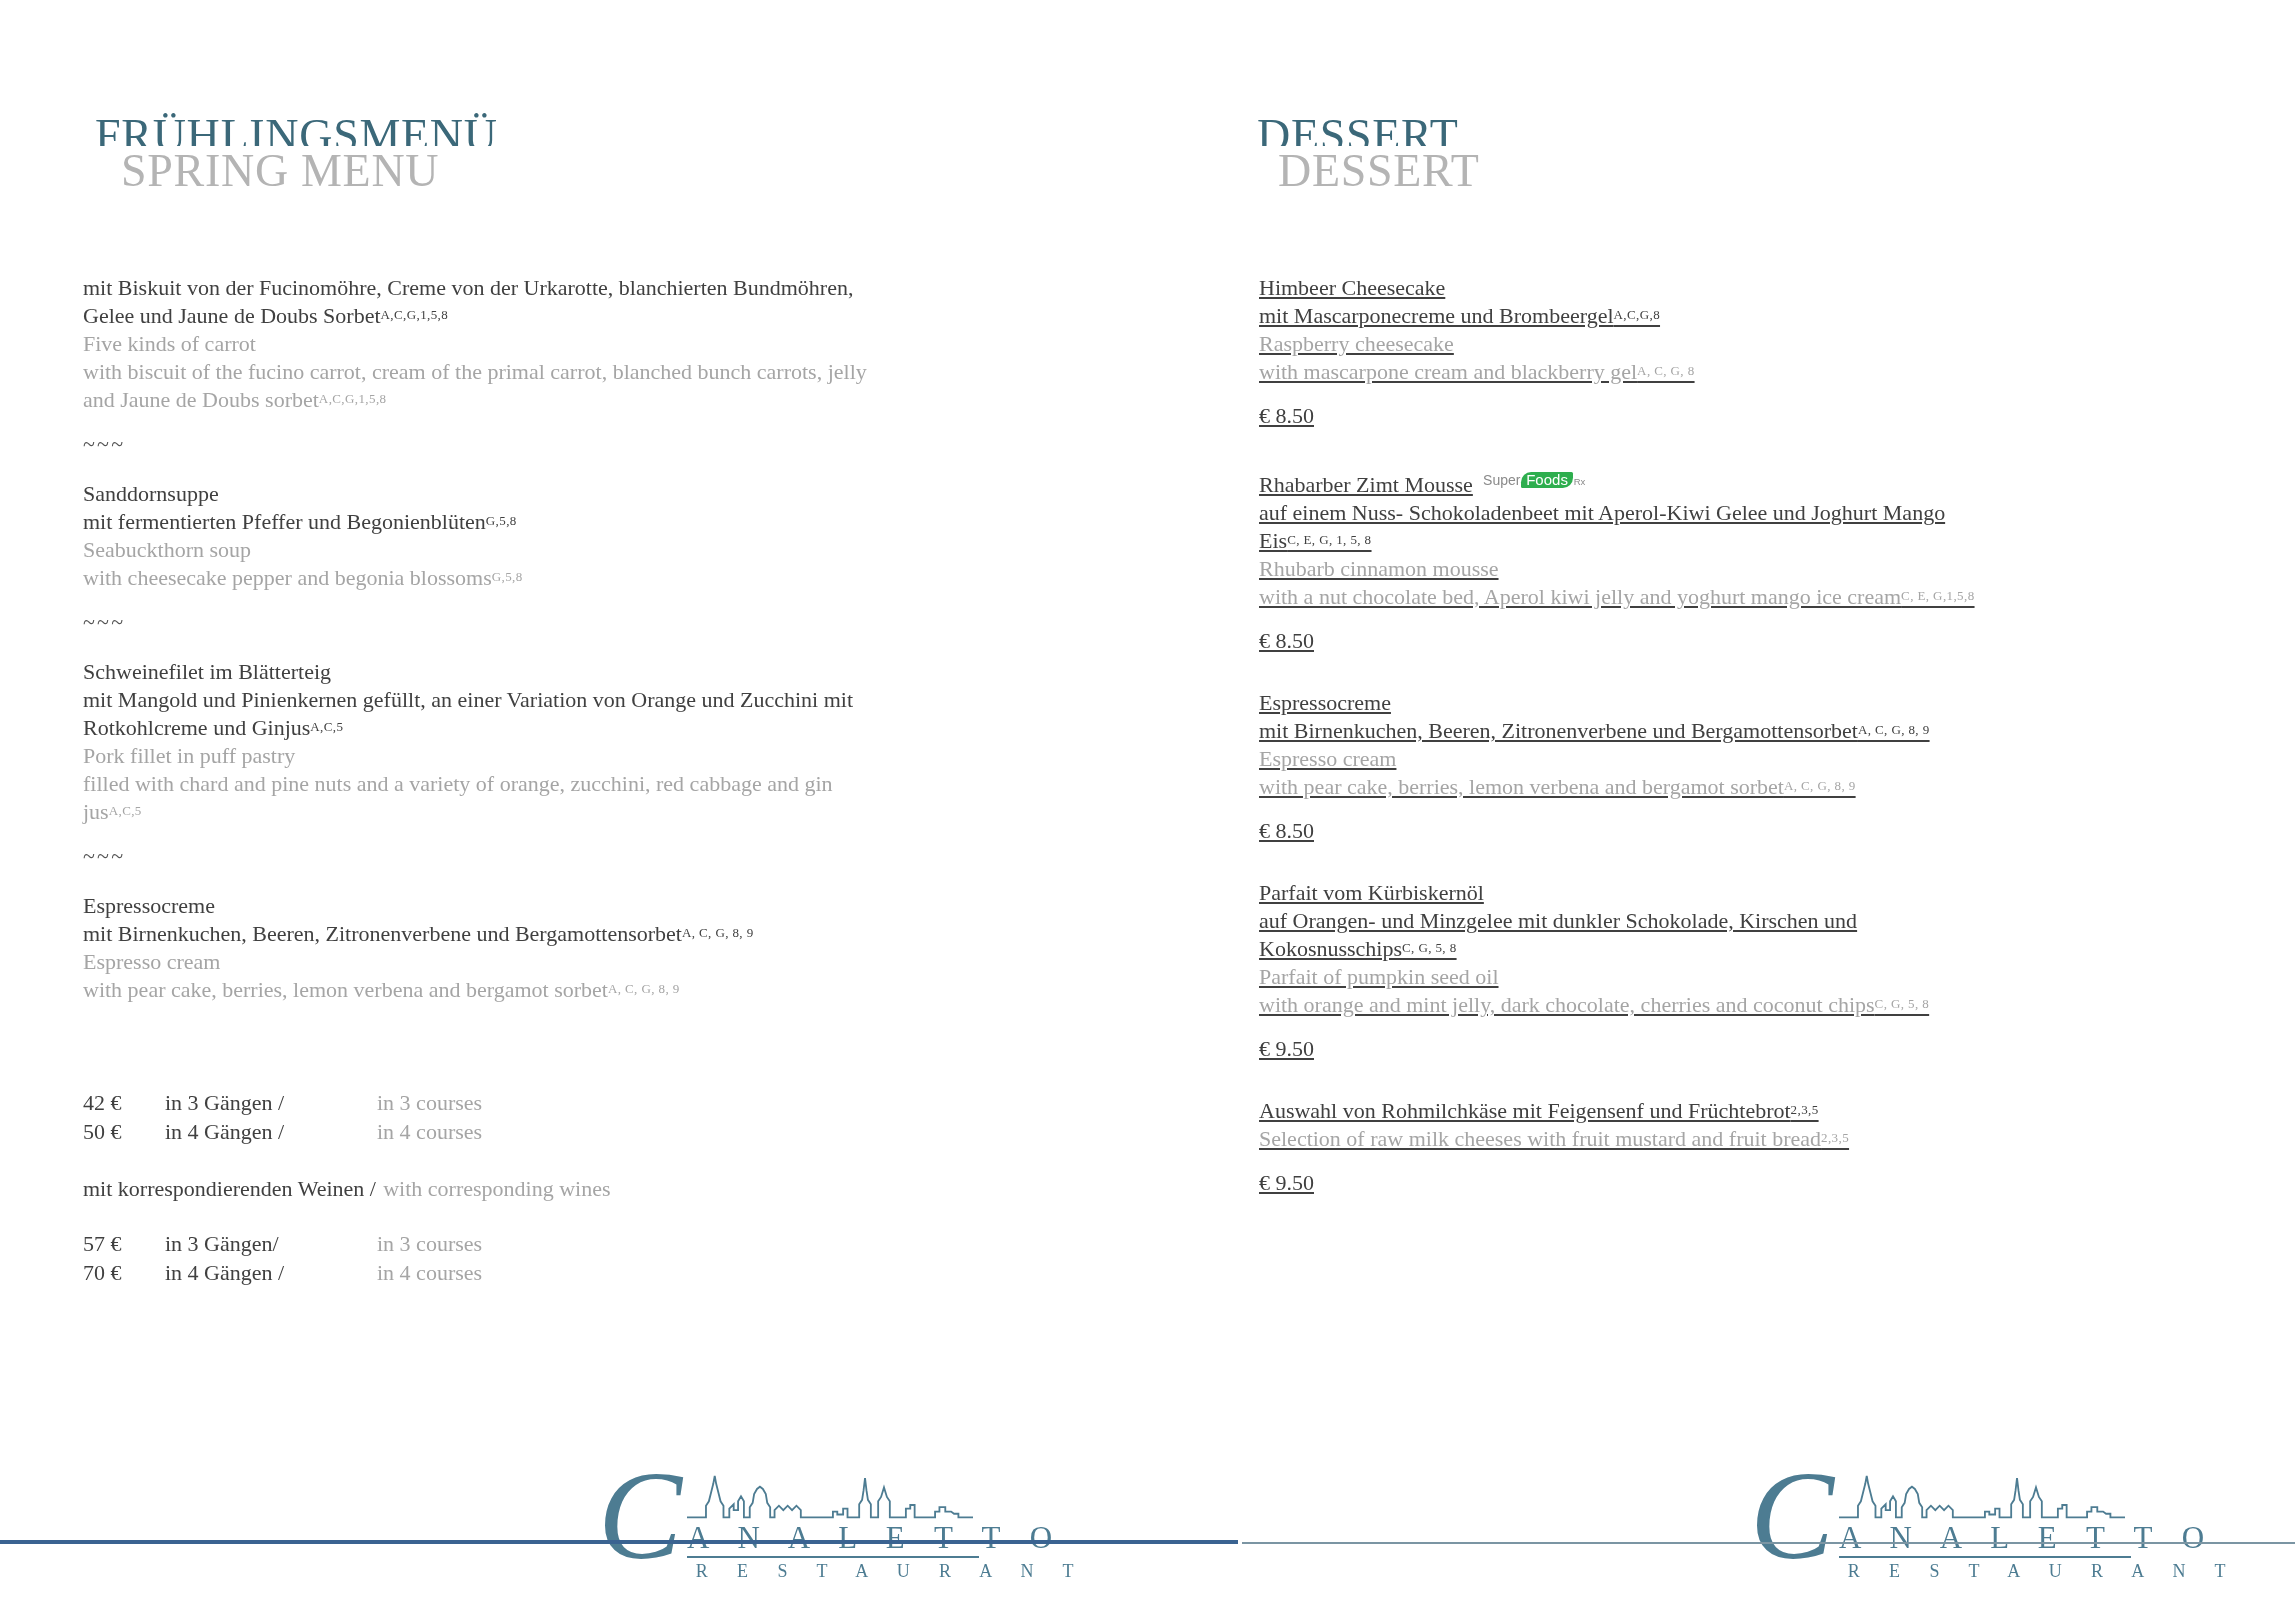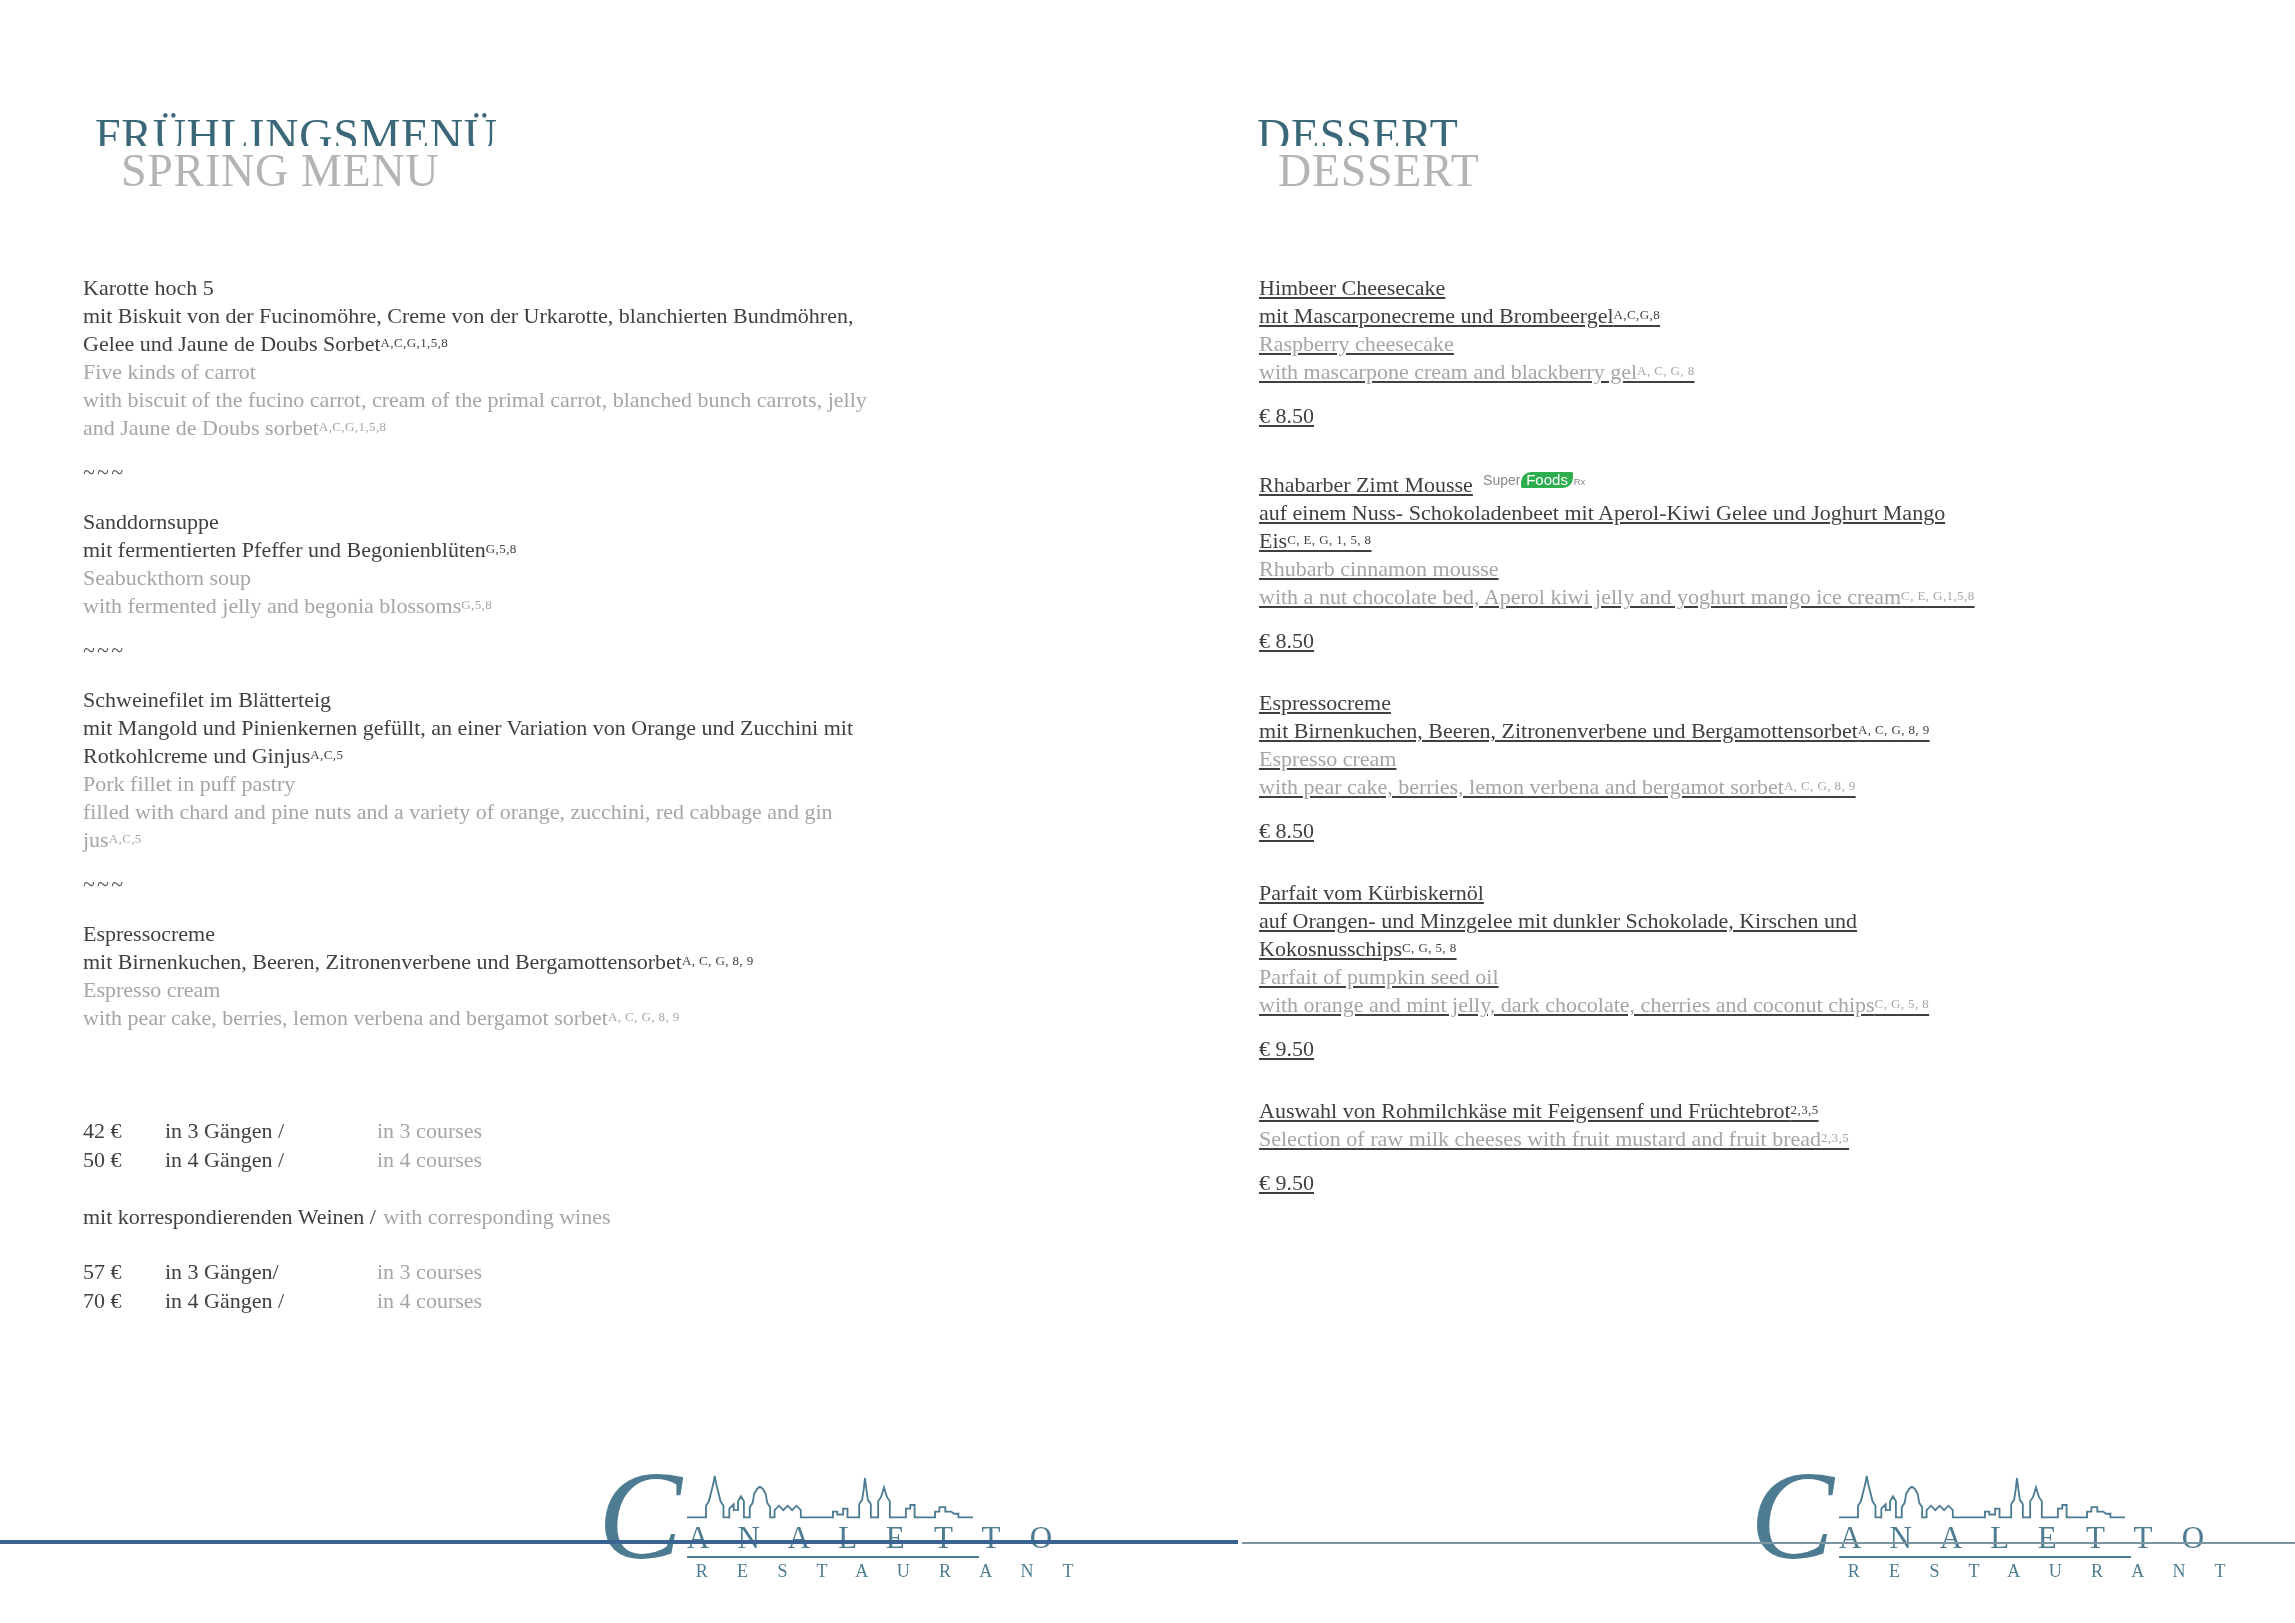--- a/index.html
+++ b/index.html
@@ -69,35 +69,34 @@
 <div class="page page-left">
 
   <div class="title-clip">
     <div class="title-de">FRÜHLINGSMENÜ</div>
   </div>
   <div class="title-en">SPRING MENU</div>
 
   <div class="menu-body">
 
     <div class="item">
-      <div class="de">Karotte hoch 5</div>
       <div class="de"><span class="pre">mit Biskuit von der Fucinomöhre, Creme von der Urkarotte, blanchierten Bundmöhren,
 Gelee und Jaune de Doubs Sorbet</span><span class="sup">A,C,G,1,5,8</span></div>
       <div class="en">Five kinds of carrot</div>
       <div class="en"><span class="pre">with biscuit of the fucino carrot, cream of the primal carrot, blanched bunch carrots, jelly
 and Jaune de Doubs sorbet</span><span class="sup">A,C,G,1,5,8</span></div>
     </div>
 
     <div class="sep">~~~</div>
 
     <div class="item">
       <div class="de">Sanddornsuppe</div>
       <div class="de"><span class="pre">mit fermentierten Pfeffer und Begonienblüten</span><span class="sup">G,5,8</span></div>
       <div class="en">Seabuckthorn soup</div>
-      <div class="en"><span class="pre">with fermented jelly and begonia blossoms</span><span class="sup">G,5,8</span></div>
+      <div class="en"><span class="pre">with cheesecake pepper and begonia blossoms</span><span class="sup">G,5,8</span></div>
     </div>
 
     <div class="sep">~~~</div>
 
     <div class="item">
       <div class="de">Schweinefilet im Blätterteig</div>
       <div class="de"><span class="pre">mit Mangold und Pinienkernen gefüllt, an einer Variation von Orange und Zucchini mit
 Rotkohlcreme und Ginjus</span><span class="sup">A,C,5</span></div>
       <div class="en">Pork fillet in puff pastry</div>
       <div class="en"><span class="pre">filled with chard and pine nuts and a variety of orange, zucchini, red cabbage and gin

